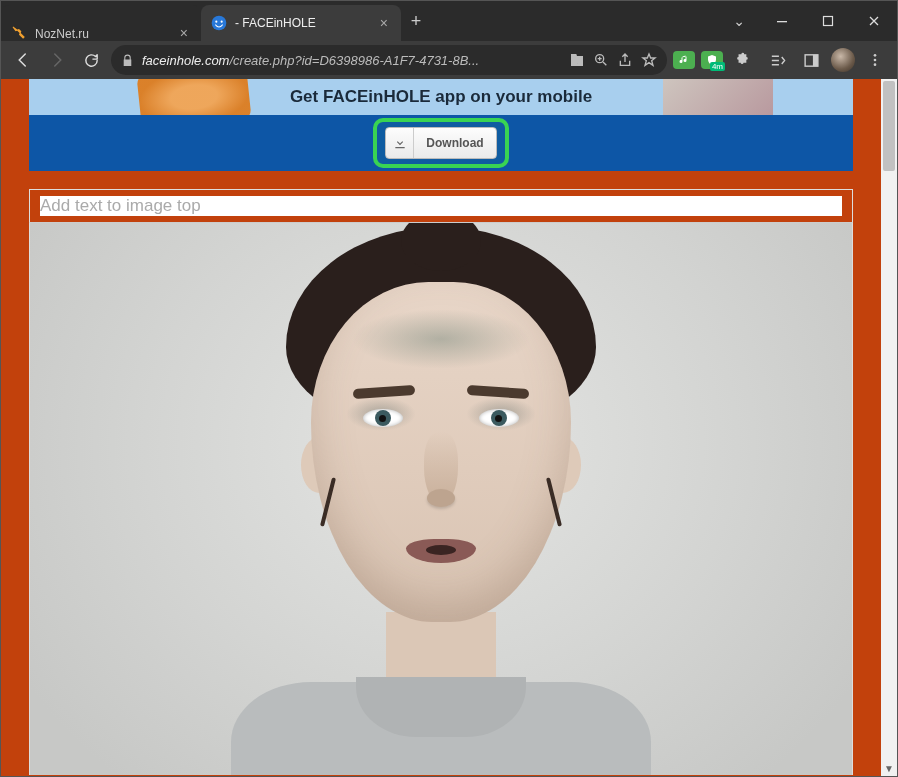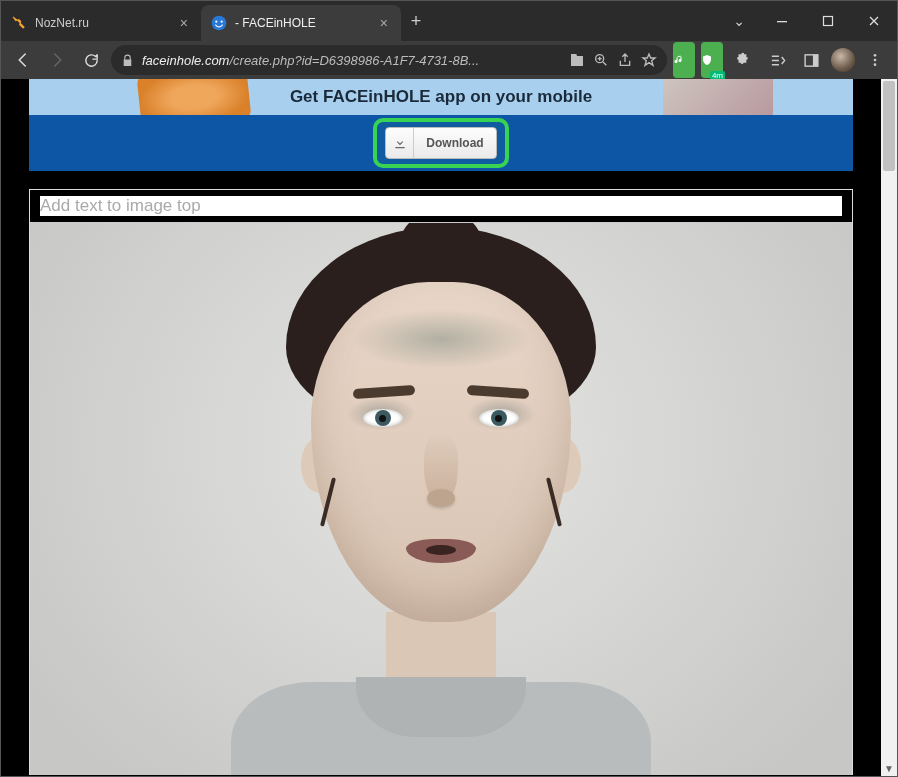--- a/index.html
+++ b/index.html
@@ -23,21 +23,21 @@
   padding: 0 10px;
   gap: 8px;
   color: #ccc;
   font-size: 12px;
   height: 36px;
   margin-top: 4px;
   border-top-left-radius: 8px;
   border-top-right-radius: 8px;
   min-width: 200px;
 }
-.tab.inactive { background: #2b2b2b; }
+.tab.inactive { background: #2b2b2b; align-items: flex-end; }
 .tab.active { background: #3c3c3c; color: #eee; }
 .tab .favicon { width: 16px; height: 16px; display: flex; align-items: center; justify-content: center; }
 .tab-title { flex: 1; white-space: nowrap; overflow: hidden; text-overflow: ellipsis; }
 .tab-close { font-size: 14px; color: #aaa; cursor: pointer; padding: 0 3px; }
 .newtab-btn { color: #ccc; font-size: 18px; width: 30px; display: flex; align-items: center; justify-content: center; cursor: pointer; }
 .win-controls { margin-left: auto; display: flex; align-items: center; }
 .win-caret { color: #ccc; width: 40px; text-align: center; font-size: 14px; }
 .win-btn { width: 46px; height: 40px; display: flex; align-items: center; justify-content: center; color: #ddd; cursor: pointer; }
 .toolbar {
   height: 38px;
@@ -56,29 +56,29 @@
   border-radius: 15px;
   display: flex;
   align-items: center;
   padding: 0 10px;
   gap: 8px;
   color: #ccc;
   font-size: 13px;
 }
 .omnibox .url { flex: 1; white-space: nowrap; overflow: hidden; text-overflow: ellipsis; color: #bbb; font-style: italic; }
 .omnibox .url .domain { color: #eee; }
-.ext-icon { width: 22px; height: 36px; border-radius: 4px; display:flex; align-items:center; font-size:11px; color:#fff; position: relative; }
+.ext-icon { width: 22px; height: 18px; border-radius: 4px; display:flex; align-items:center; justify-content:center; font-size:11px; color:#fff; position: relative; }
 .ext-green { background: #4CAF50; }
 .ext-badge { position:absolute; bottom:-2px; right:-2px; background:#0b7; color:#fff; font-size:8px; padding:0 2px; border-radius:2px; }
 .avatar { width: 24px; height: 24px; border-radius: 50%; background: radial-gradient(circle at 40% 35%, #c9b8a8 0%, #6b5a4a 60%, #3a2f26 100%); }
 .viewport {
   height: calc(100% - 78px);
   position: relative;
   overflow: hidden;
-  background: #000000;
+  background: #c2410c;
 }
 .scroll-track { position: absolute; right: 0; top: 0; width: 16px; height: 100%; background: #f1f1f1; }
 .scroll-thumb { position: absolute; right: 2px; top: 2px; width: 12px; height: 90px; background: #c1c1c1; border-radius: 2px; }
 .scroll-arrow { position:absolute; right:0; width:16px; height:16px; display:flex; align-items:center; justify-content:center; color:#666; font-size:10px; }
 .content { margin-right: 16px; padding: 0 28px; }
 .promo-bar {
   background: #a8cfee;
   height: 36px;
   display: flex;
   align-items: center;

